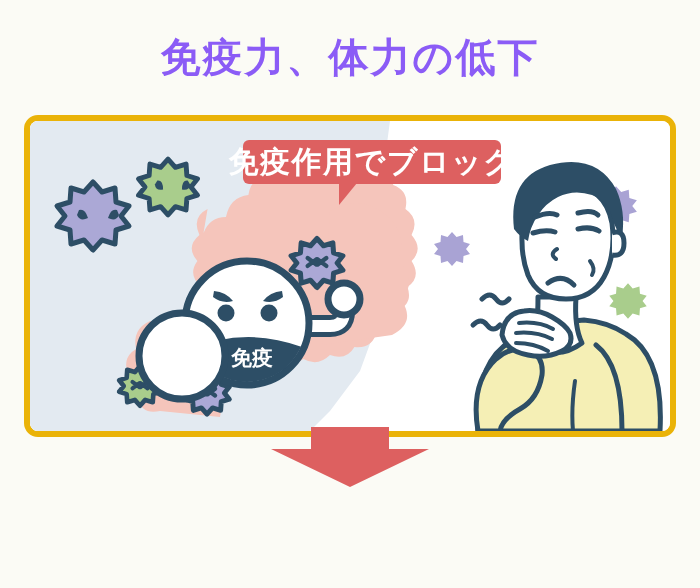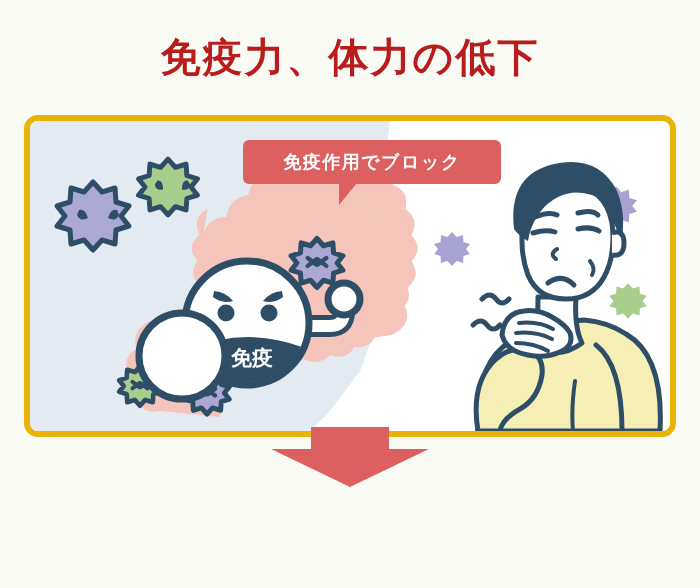--- a/index.html
+++ b/index.html
@@ -25,21 +25,21 @@
   
   .headline {
     position: absolute;
     left: 0;
     top: 33px;
     width: 700px;
     text-align: center;
     font-size: 40px;
     font-weight: 700;
     letter-spacing: 2px;
-    color: #b91c1c;
+    color: #8b5cf6;
     font-family: "DejaVu Sans", "Liberation Sans", sans-serif;
     line-height: 1.2;
     white-space: nowrap;
   }
 
   
   .panel {
     position: absolute;
     left: 24px;
     top: 115px;
@@ -74,21 +74,21 @@
     height: 62px;
   }
   .bubble {
     position: absolute;
     left: 0; top: 0;
     width: 258px;
     height: 44px;
     background: #dd6060;
     border-radius: 6px;
     color: #ffffff;
-    font-size: 18px;
+    font-size: 30px;
     font-weight: 700;
     letter-spacing: 1.5px;
     display: flex;
     align-items: center;
     justify-content: center;
     white-space: nowrap;
     box-sizing: border-box;
   }
   .bubble-tail {
     position: absolute;

